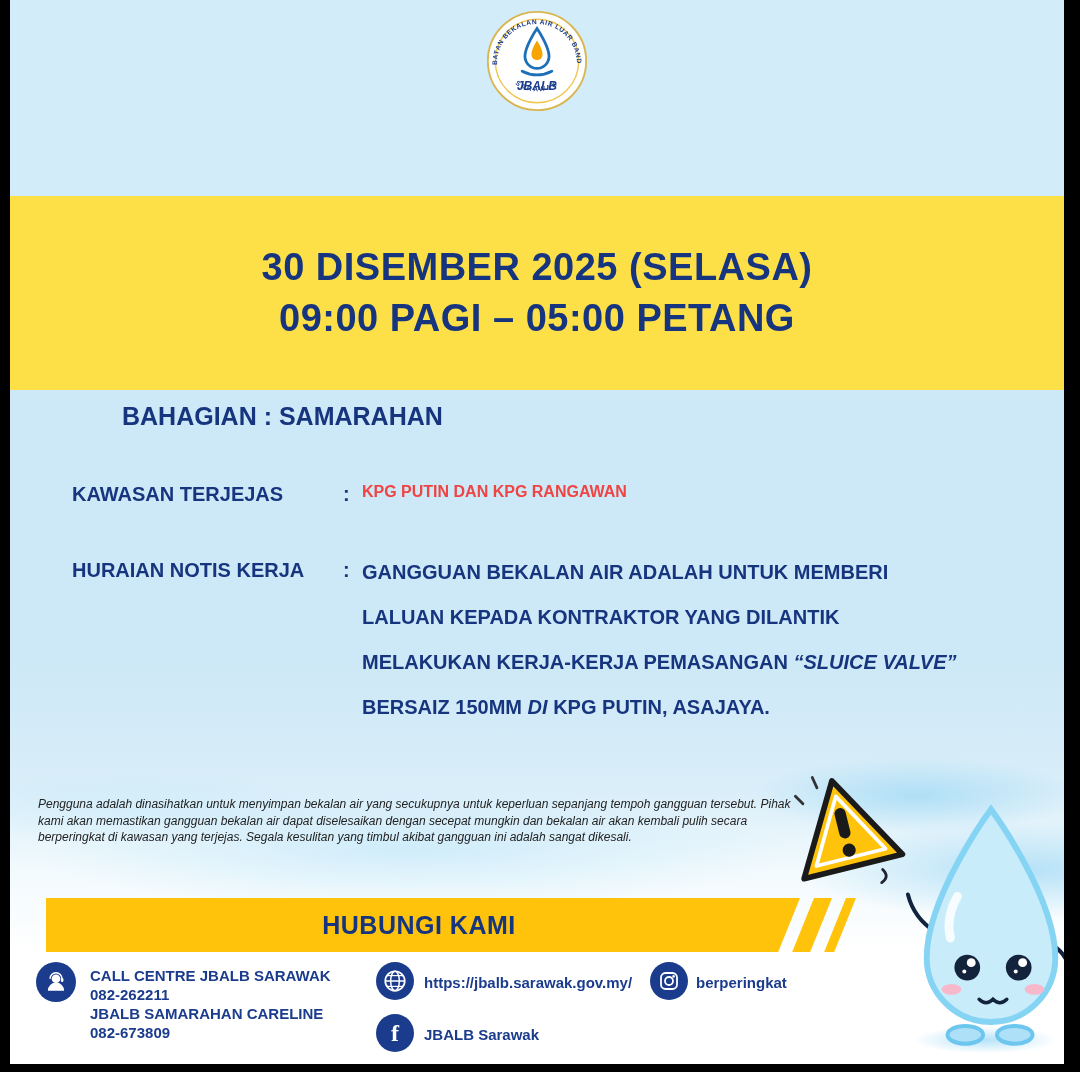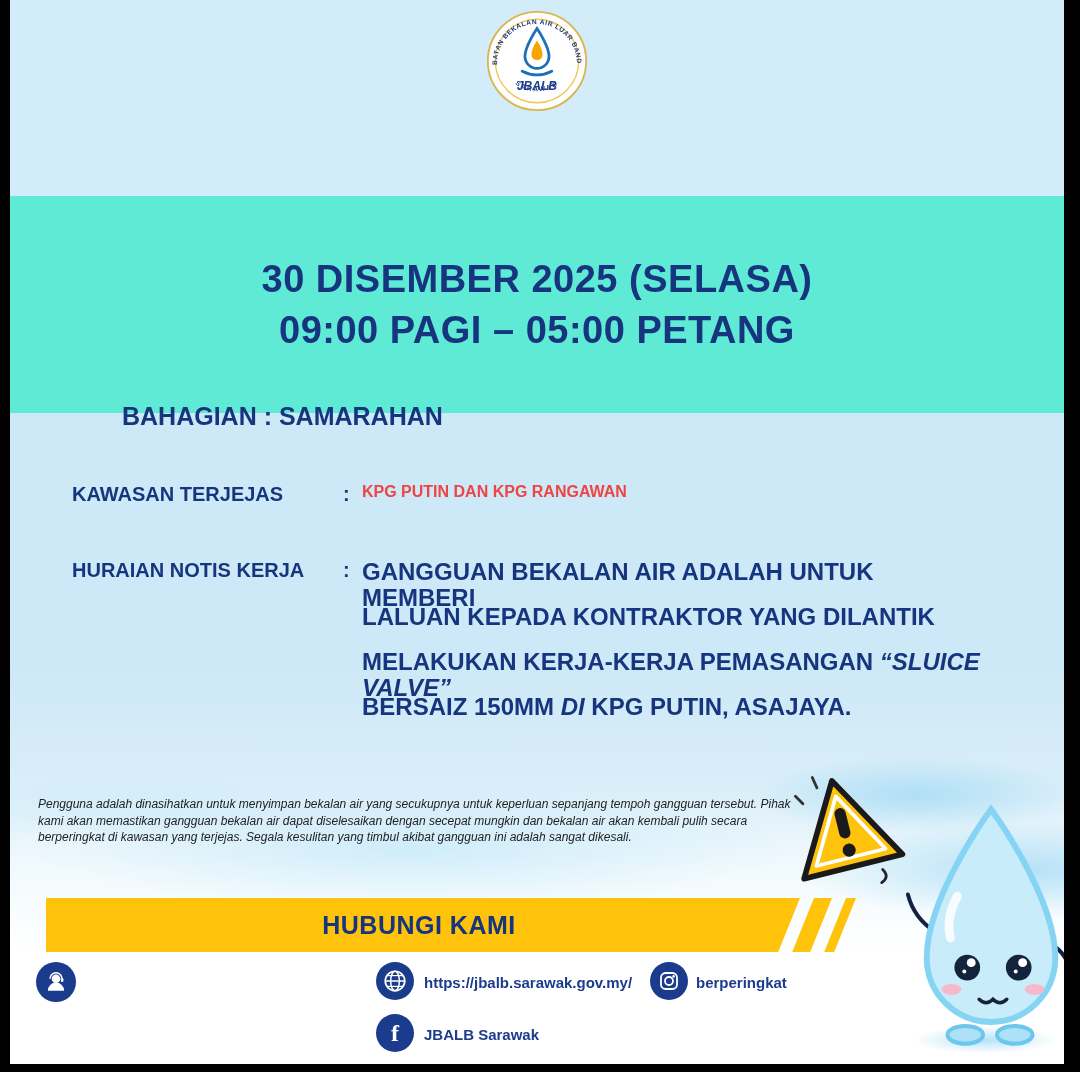--- a/index.html
+++ b/index.html
@@ -2,21 +2,21 @@
 <html><head>
 <meta charset="utf-8">
 <style>
   html,body{margin:0;padding:0;background:#000;}
   .page{position:relative;width:1080px;height:1072px;background:#000;overflow:hidden;
         font-family:"Liberation Sans","DejaVu Sans",sans-serif;}
   .inner{position:absolute;left:10px;right:16px;top:0;bottom:8px;background:#fff;overflow:hidden;}
 
   
   .band-header{position:absolute;left:0;right:0;top:0;height:196px;background:#d3ecf9;}
-  .band-orange{position:absolute;left:0;right:0;top:196px;height:217px;background:#5eead4;
+  .band-orange{position:absolute;left:0;right:0;top:196px;height:194px;background:#fde047;
                display:flex;flex-direction:column;justify-content:center;align-items:center;gap:8px;z-index:2;}
   .band-body{position:absolute;left:0;right:0;top:370px;height:582px;
              background:linear-gradient(180deg,#cde8f6 0%,#cde8f6 50%,#d9eef9 72%,#f2fafd 86%,#ffffff 100%);}
   .band-footer{position:absolute;left:0;right:0;top:952px;bottom:0;background:#fff;}
 
   
   .logo{position:absolute;left:50%;top:10px;transform:translateX(-50%);width:102px;height:102px;z-index:3;}
   .title{position:absolute;left:0;right:0;top:134px;margin:0;text-align:center;
          font-size:36px;font-weight:bold;color:#16357e;letter-spacing:0.5px;z-index:3;}
 
@@ -27,21 +27,21 @@
   .bahagian{position:absolute;left:112px;top:402px;font-size:25px;font-weight:bold;color:#16357e;z-index:3;}
   .daerah{position:absolute;left:620px;top:394px;font-size:25px;font-weight:bold;color:#16357e;z-index:3;}
 
   
   .field-label{position:absolute;left:62px;font-size:20px;font-weight:bold;color:#16357e;z-index:3;}
   .field-colon{position:absolute;left:333px;font-size:20px;font-weight:bold;color:#16357e;z-index:3;}
   .field-value{position:absolute;left:352px;font-size:16px;font-weight:bold;color:#ef4444;z-index:3;}
   .kawasan-row{top:483px;}
   .huraian-row{top:559px;}
   .huraian-lines{position:absolute;left:352px;top:559px;width:630px;z-index:3;}
-  .huraian-line{font-size:24px;font-weight:bold;color:#16357e;height:45px;line-height:26px;}
+  .huraian-line{font-size:20px;font-weight:bold;color:#16357e;height:45px;line-height:26px;}
   .huraian-line em{font-weight:bold;}
 
   
   .splash{position:absolute;left:0;right:0;top:748px;height:170px;z-index:1;
     background:
       radial-gradient(ellipse 230px 55px at 86% 28%, rgba(140,210,243,0.55), rgba(140,210,243,0) 70%),
       radial-gradient(ellipse 320px 70px at 96% 72%, rgba(120,200,240,0.50), rgba(120,200,240,0) 70%),
       radial-gradient(ellipse 520px 85px at 38% 60%, rgba(185,228,249,0.55), rgba(185,228,249,0) 72%),
       radial-gradient(ellipse 260px 50px at 12% 35%, rgba(200,235,250,0.5), rgba(200,235,250,0) 70%);}
   .splash-foot{position:absolute;left:880px;top:1020px;width:190px;height:40px;z-index:5;
@@ -143,20 +143,26 @@
     <div class="stripe stripe3"></div>
 
     <div class="icon-circle ic-call">
       <svg viewBox="0 0 24 24" width="26" height="26">
         <circle cx="12" cy="9" r="4" fill="#fff"></circle>
         <path d="M4.5,20 a7.5,7.5 0 0 1 15,0 Z" fill="#fff"></path>
         <path d="M6.5,9 a5.5,5.5 0 0 1 11,0" fill="none" stroke="#fff" stroke-width="1.4"></path>
         <rect x="16.6" y="8.4" width="2.2" height="3.6" rx="1" fill="#fff"></rect>
       </svg>
     </div>
+    <div class="contact-text ct-call">
+      <div>CALL CENTRE JBALB SARAWAK</div>
+      <div>082-262211</div>
+      <div>JBALB SAMARAHAN CARELINE</div>
+      <div>082-673809</div>
+    </div>
 
     <div class="icon-circle ic-globe">
       <svg viewBox="0 0 24 24" width="26" height="26">
         <circle cx="12" cy="12" r="9" fill="none" stroke="#fff" stroke-width="1.6"></circle>
         <ellipse cx="12" cy="12" rx="4" ry="9" fill="none" stroke="#fff" stroke-width="1.4"></ellipse>
         <line x1="3" y1="12" x2="21" y2="12" stroke="#fff" stroke-width="1.4"></line>
         <line x1="4.6" y1="7" x2="19.4" y2="7" stroke="#fff" stroke-width="1.1"></line>
         <line x1="4.6" y1="17" x2="19.4" y2="17" stroke="#fff" stroke-width="1.1"></line>
       </svg>
     </div>

